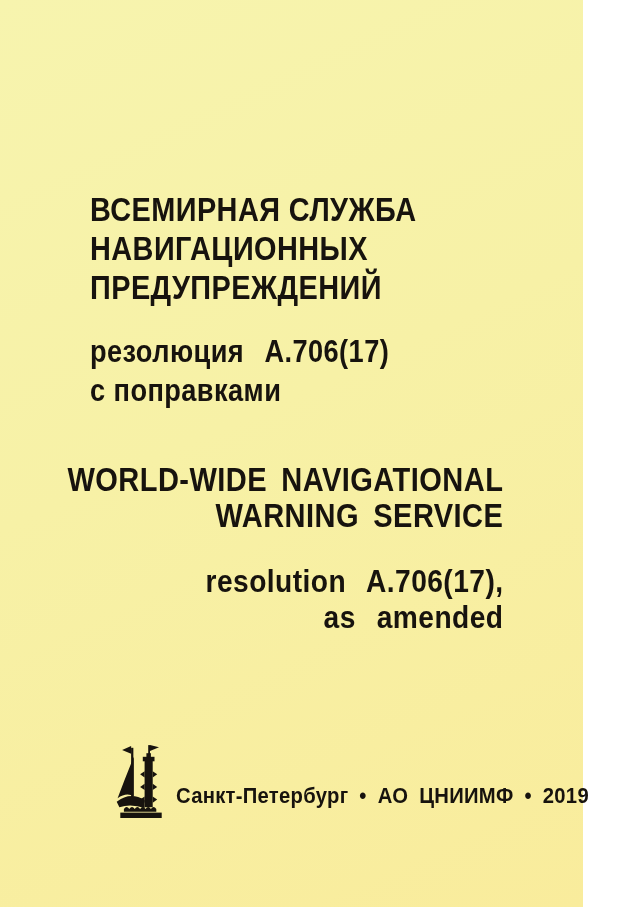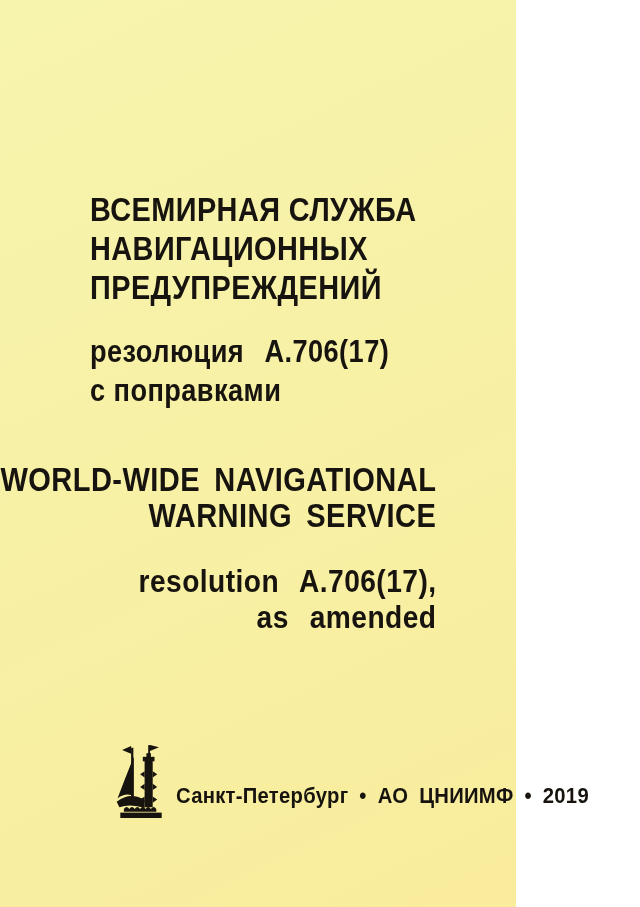--- a/index.html
+++ b/index.html
@@ -7,21 +7,21 @@
     padding: 0;
   }
   body {
     width: 640px;
     height: 907px;
     overflow: hidden;
     font-family: "Liberation Sans", "DejaVu Sans", sans-serif;
   }
   .cover {
     position: relative;
-    width: 516px;
+    width: 583px;
     height: 907px;
     background: linear-gradient(155deg, var(--bg-top, #f7f4ae) 0%, #f7f1a6 45%, var(--bg-bottom, #f9ec9c) 100%);
     color: var(--ink, #17130e);
   }
   .line {
     white-space: nowrap;
   }
   
   .ru-title {
     position: absolute;

